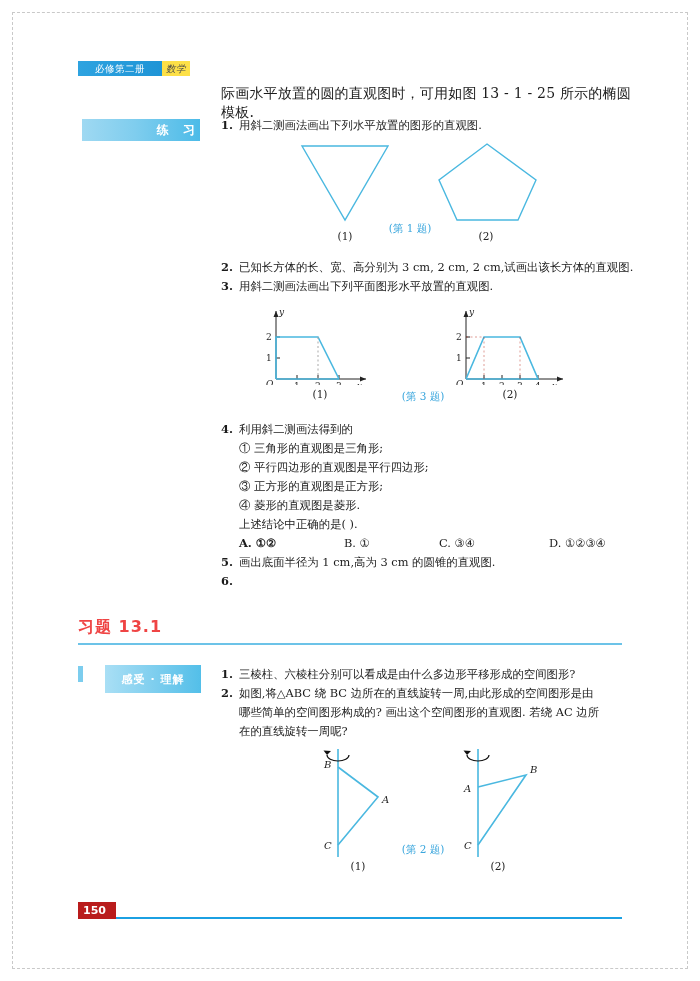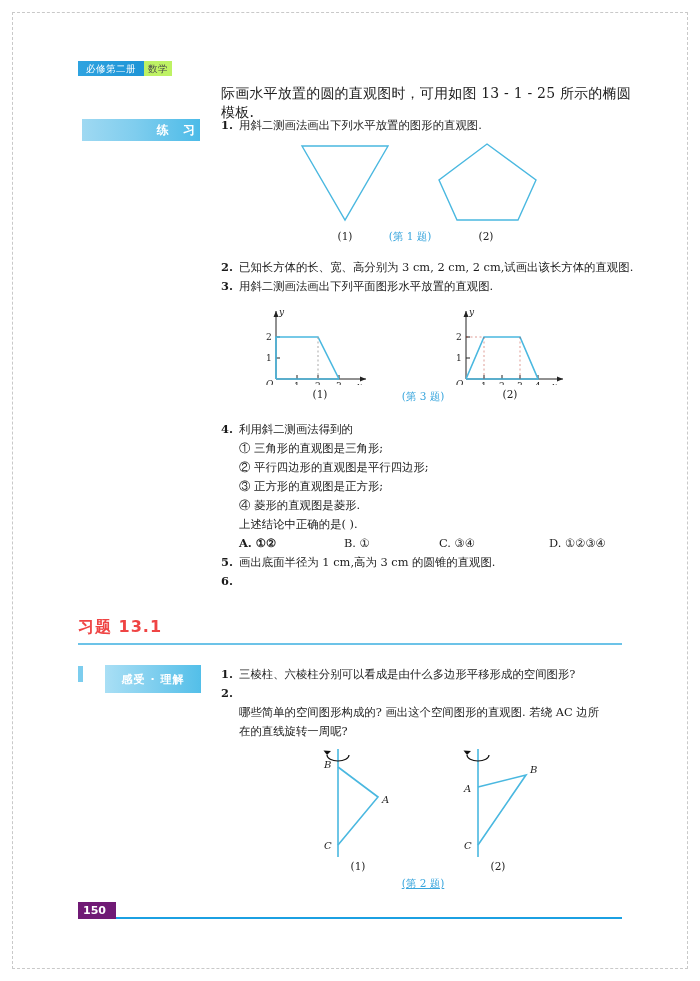--- a/index.html
+++ b/index.html
@@ -39,32 +39,33 @@
     top: 61px;
     display: flex;
     align-items: stretch;
     height: 15px;
   }
   .runhead-book {
     background: linear-gradient(to right, #2ea3e0, #1e94d6);
     color: #ffffff;
     font-size: 9.5px;
     line-height: 15px;
-    padding: 0 8px;
+    padding: 0 17px;
     font-family: "DejaVu Sans", "Liberation Sans", sans-serif;
     letter-spacing: .5px;
   }
   .runhead-subject {
     color: #4a4a4a;
     font-size: 9.5px;
     line-height: 15px;
     padding: 0 4px;
-    background: #bef264;
+    background: #fde047;
     font-family: "DejaVu Sans", "Liberation Sans", sans-serif;
     letter-spacing: .5px;
+    font-style: italic;
   }
 
   
   .bodytext {
     font-size: 14px;
     line-height: 19px;
     letter-spacing: .2px;
   }
   .lead-line {
     position: absolute;
@@ -174,21 +175,21 @@
     background: #7ccdee;
   }
 
   
   .footer-box {
     position: absolute;
     left: 78px;
     top: 902px;
     width: 38px;
     height: 17px;
-    background: #701a75;
+    background: #b91c1c;
     color: #ffffff;
     font-family: "DejaVu Sans", "Liberation Sans", sans-serif;
     font-size: 11px;
     font-weight: bold;
     display: flex;
     align-items: center;
     padding-left: 5px;
     box-sizing: border-box;
   }
   .footer-rule {
@@ -226,21 +227,21 @@
   <div style="position:absolute; left:290px; top:138px;">
     <svg width="290" height="92" viewBox="0 0 290 92">
 
       <polygon points="12,8 98,8 55,82" fill="none" stroke="#4ab8e0" stroke-width="1.4"></polygon>
 
       <polygon points="197,6 246,42 228,82 167,82 149,42" fill="none" stroke="#4ab8e0" stroke-width="1.4"></polygon>
     </svg>
   </div>
   <div class="fig-sublabel" style="left:325px; top:230px; width:40px;">(1)</div>
   <div class="fig-sublabel" style="left:466px; top:230px; width:40px;">(2)</div>
-  <div class="fig-caption" style="left:360px; top:230px; width:100px;">(第 1 题)</div>
+  <div class="fig-caption" style="left:360px; top:222px; width:100px;">(第 1 题)</div>
 
   <div class="prob" style="left:221px; top:258px; width:430px;">
     <span class="prob-num">2.</span>
     <span class="prob-body">已知长方体的长、宽、高分别为 3 cm, 2 cm, 2 cm,试画出该长方体的直观图.</span>
   </div>
 
   <div class="prob" style="left:221px; top:277px; width:430px;">
     <span class="prob-num">3.</span>
     <span class="prob-body">用斜二测画法画出下列平面图形水平放置的直观图.</span>
   </div>
@@ -341,20 +342,21 @@
   <div class="side-bar-mark"></div>
   <div class="feel-tab">感受 · 理解</div>
 
   <div class="prob" style="left:221px; top:665px; width:430px;">
     <span class="prob-num">1.</span>
     <span class="prob-body">三棱柱、六棱柱分别可以看成是由什么多边形平移形成的空间图形?</span>
   </div>
 
   <div class="prob" style="left:221px; top:684px; width:440px;">
     <span class="prob-num">2.</span>
+    <span class="prob-body">如图,将△ABC 绕 BC 边所在的直线旋转一周,由此形成的空间图形是由</span>
   </div>
   <div class="sub-item" style="position:absolute; left:239px; top:703px; width:420px;">哪些简单的空间图形构成的? 画出这个空间图形的直观图. 若绕 AC 边所</div>
   <div class="sub-item" style="position:absolute; left:239px; top:722px; width:420px;">在的直线旋转一周呢?</div>
 
   <div style="position:absolute; left:300px; top:745px;">
     <svg width="120" height="115" viewBox="0 0 120 115">
 
       <line x1="38" y1="4" x2="38" y2="112" stroke="#4ab8e0" stroke-width="1.6"></line>
 
       <path d="M 27 10 A 11 6 0 1 0 49 10" fill="none" stroke="#111" stroke-width="1.2"></path>
@@ -374,18 +376,18 @@
       <polygon points="27,10 23.5,5.5 31,6" fill="#111"></polygon>
 
       <polyline points="38,42 86,30 38,100" fill="none" stroke="#4ab8e0" stroke-width="1.6"></polyline>
       <text x="24" y="47" font-size="10" font-style="italic" font-family="DejaVu Serif, serif" fill="#222">A</text>
       <text x="90" y="28" font-size="10" font-style="italic" font-family="DejaVu Serif, serif" fill="#222">B</text>
       <text x="24" y="104" font-size="10" font-style="italic" font-family="DejaVu Serif, serif" fill="#222">C</text>
     </svg>
   </div>
   <div class="fig-sublabel" style="left:338px; top:860px; width:40px;">(1)</div>
   <div class="fig-sublabel" style="left:478px; top:860px; width:40px;">(2)</div>
-  <div class="fig-caption" style="left:373px; top:877px; width:100px;text-decoration:underline;">(第 2 题)</div>
+  <div class="fig-caption" style="left:373px; top:843px; width:100px;">(第 2 题)</div>
 
   <div class="footer-box">150</div>
   <div class="footer-rule"></div>
 
 </div>
 
 </body></html>

